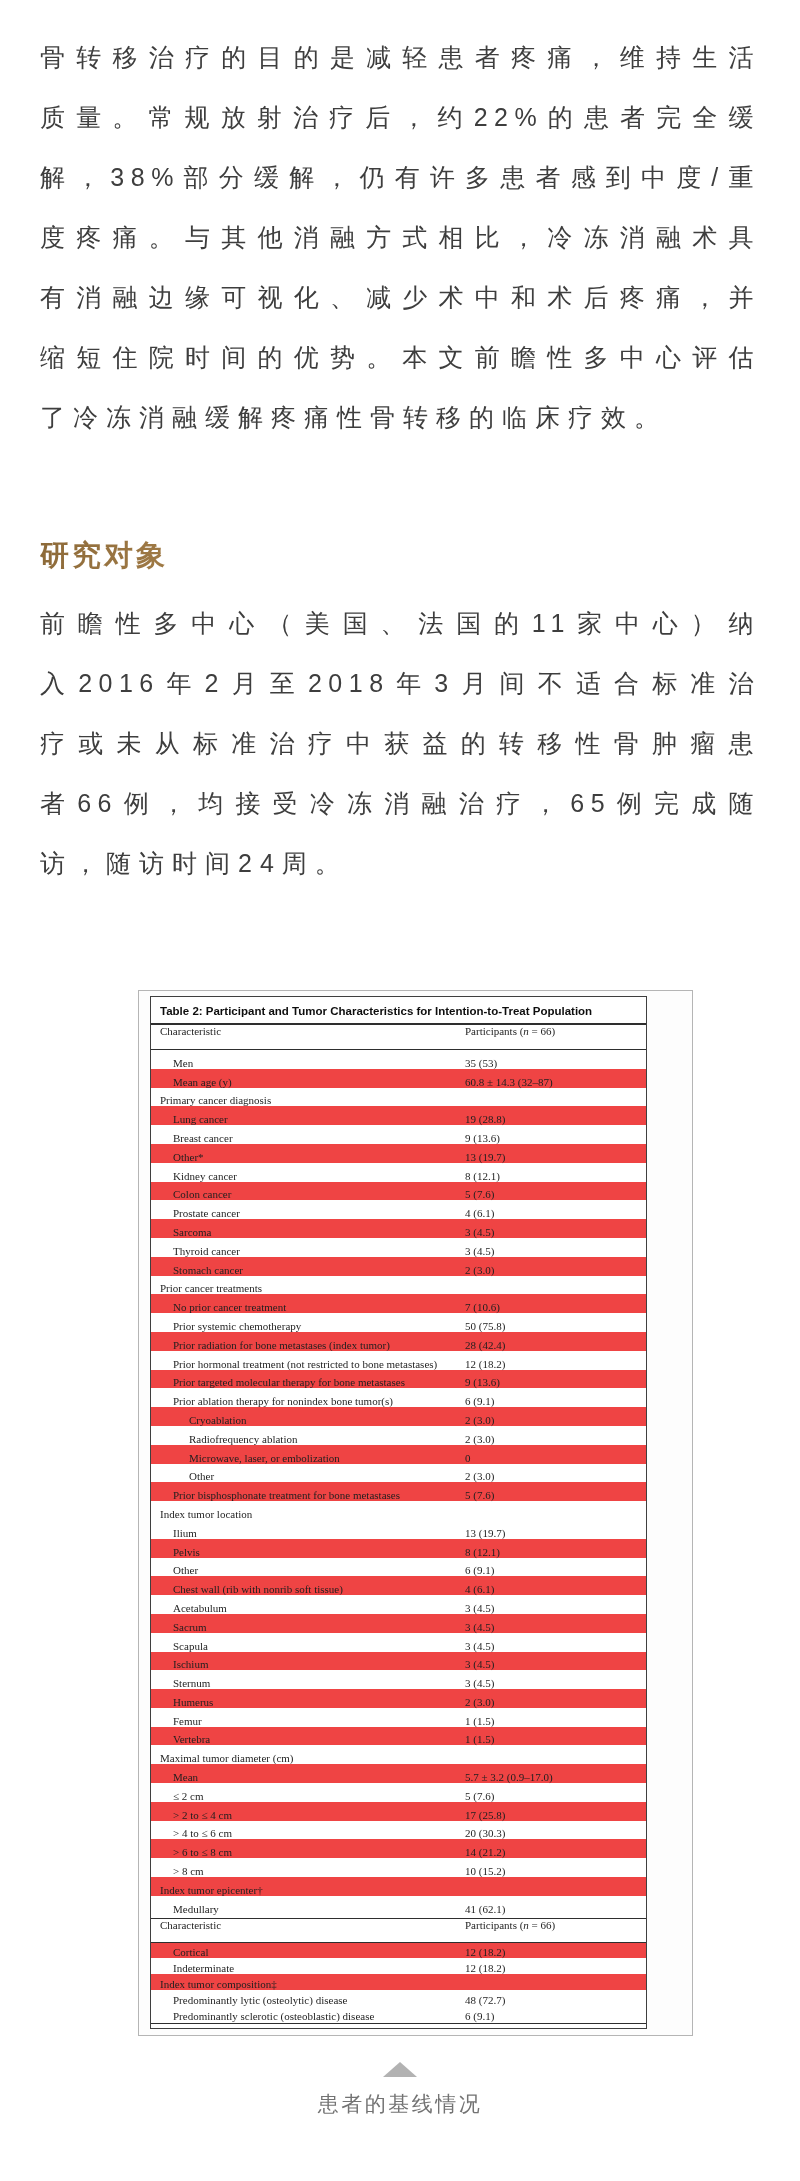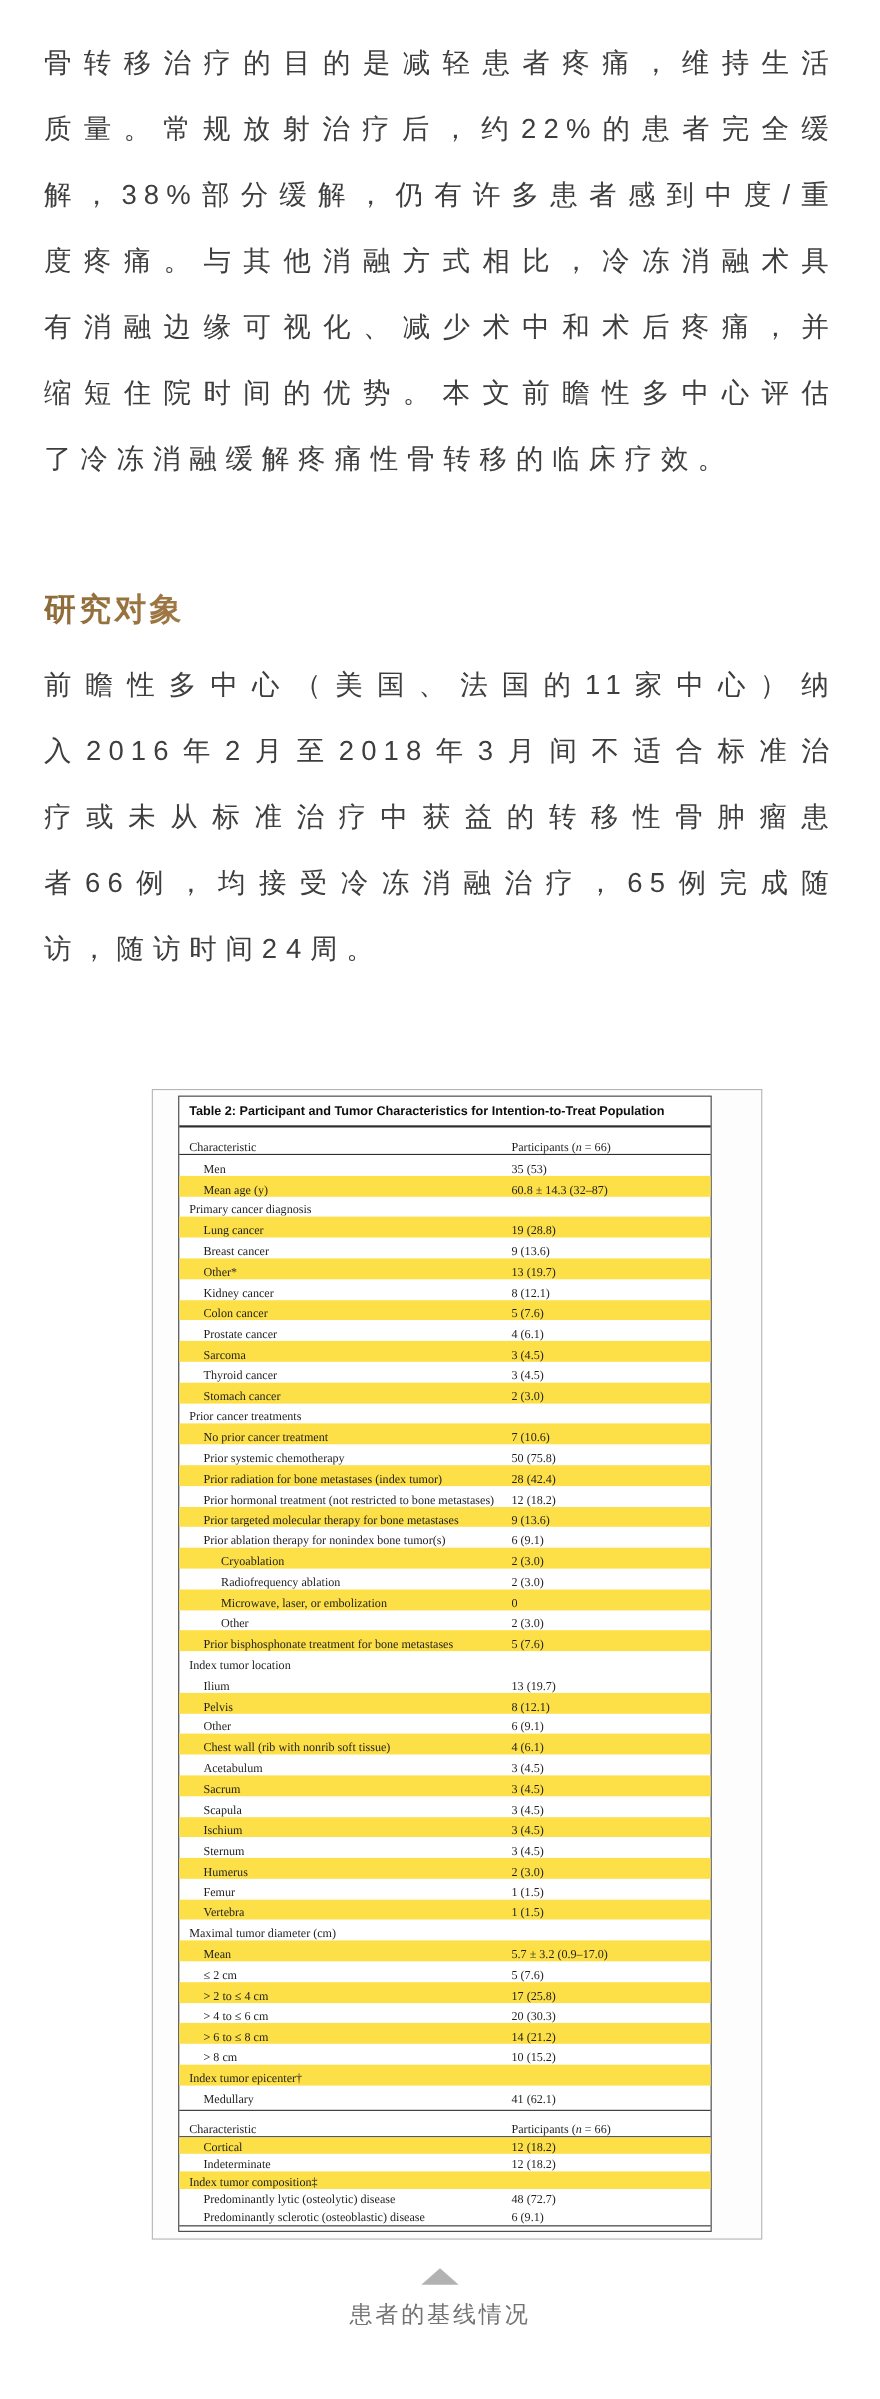--- a/index.html
+++ b/index.html
@@ -49,42 +49,42 @@
     font-family: "Liberation Serif", "DejaVu Serif", serif;
     color: #222222;
   }
   .tbl-title {
     padding: 8px 9px 5px 9px;
     font-family: "Liberation Sans", "DejaVu Sans", sans-serif;
     font-weight: 700; font-size: 11.5px; line-height: 13px; color: #0e0e0e;
     border-bottom: 2px solid #2e2e2e;
   }
   .tbl-head {
-    display: flex; align-items: flex-end;
+    display: flex; align-items: flex-start;
     height: 24px; padding: 0 9px;
     font-size: 11px; color: #1f1f1f;
     border-bottom: 1.5px solid #2e2e2e;
   }
   .tbl-head .hc1 { flex: 1; }
   .tbl-head .hc2 { width: 172px; }
   .tbl-head .n-ital { font-style: italic; }
   .tbl-head.mid { border-top: 1.5px solid #2e2e2e; margin-top: 3px; height: 23px; }
 
   .tbl-rows { border-bottom: 1.8px solid #2e2e2e; padding-bottom: 1px; margin-bottom: 4px; }
   .trow {
     display: flex; align-items: flex-end;
     height: 18.8px; padding: 0 9px;
     font-size: 11px; line-height: 12px; color: #1f1f1f;
   }
   .trow.c2 { height: 15.8px; }
   .trow .lbl { flex: 1; white-space: nowrap; overflow: hidden; }
   .trow.ind1 .lbl { padding-left: 13px; }
   .trow.ind2 .lbl { padding-left: 29px; }
   .trow .val { width: 172px; white-space: nowrap; }
-  .trow.shade { background: #fde047; }
+  .trow.shade { background: #ef4444; }
 
   
   .collapse { margin-top: 26px; text-align: center; }
   .tri {
     width: 0; height: 0; margin: 0 auto;
     border-left: 17px solid transparent;
     border-right: 17px solid transparent;
     border-bottom: 15px solid #b2b2b2;
   }
   .fig-caption {
@@ -110,21 +110,21 @@
   <h2 class="section-title">研究对象</h2>
 
   <section class="cn-par study">
       <div class="cn-line">前瞻性多中心（美国、法国的11家中心）纳</div>
       <div class="cn-line">入2016年2月至2018年3月间不适合标准治</div>
       <div class="cn-line">疗或未从标准治疗中获益的转移性骨肿瘤患</div>
       <div class="cn-line">者66例，均接受冷冻消融治疗，65例完成随</div>
       <div class="cn-line last">访，随访时间24周。</div>
     </section>
 
-  <figure class="fig" style="margin-block:97px 0; margin-inline:98px 0;padding-left:12px;">
+  <figure class="fig" style="margin-block:97px 0; margin-inline:98px 0;">
     <div class="tbl">
       <div class="tbl-title">Table 2: Participant and Tumor Characteristics for Intention-to-Treat Population</div>
       <div class="tbl-head">
         <span class="hc1">Characteristic</span>
         <span class="hc2"><span>Participants (</span><span class="n-ital">n</span><span> = 66)</span></span>
       </div>
       <div class="tbl-rows">
           <div class="trow ind1">
             <span class="lbl">Men</span>
             <span class="val">35 (53)</span>

